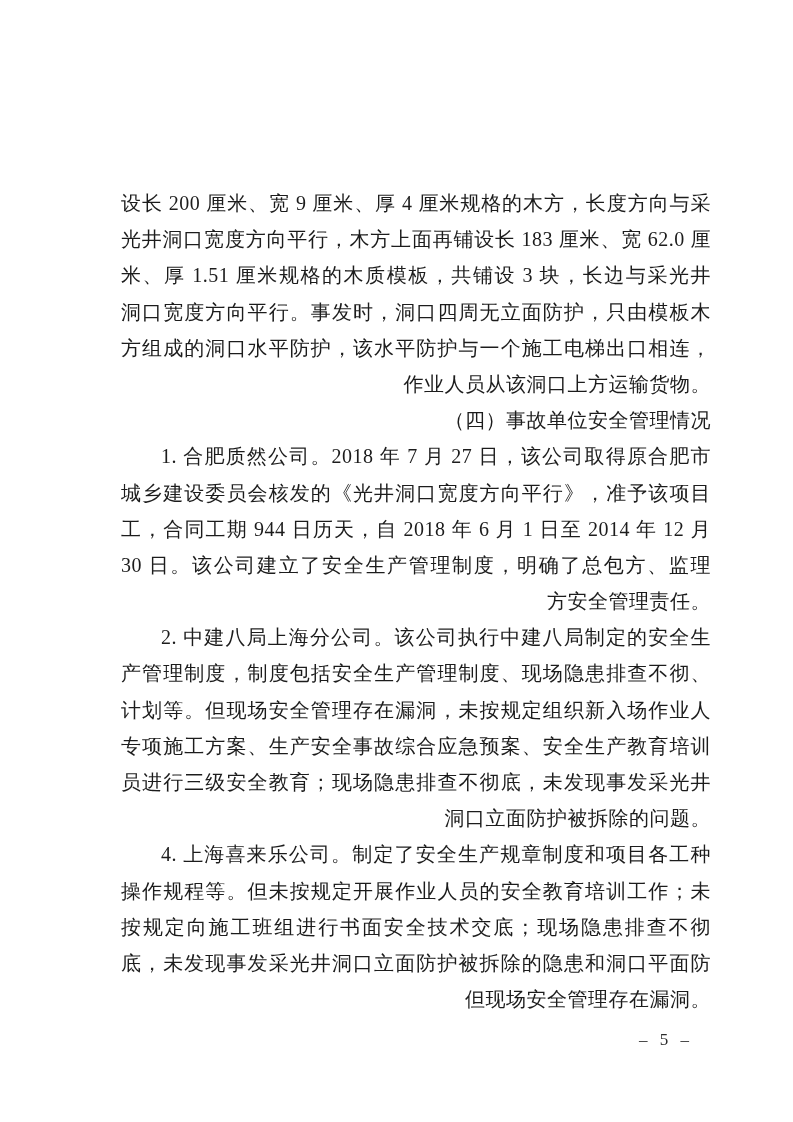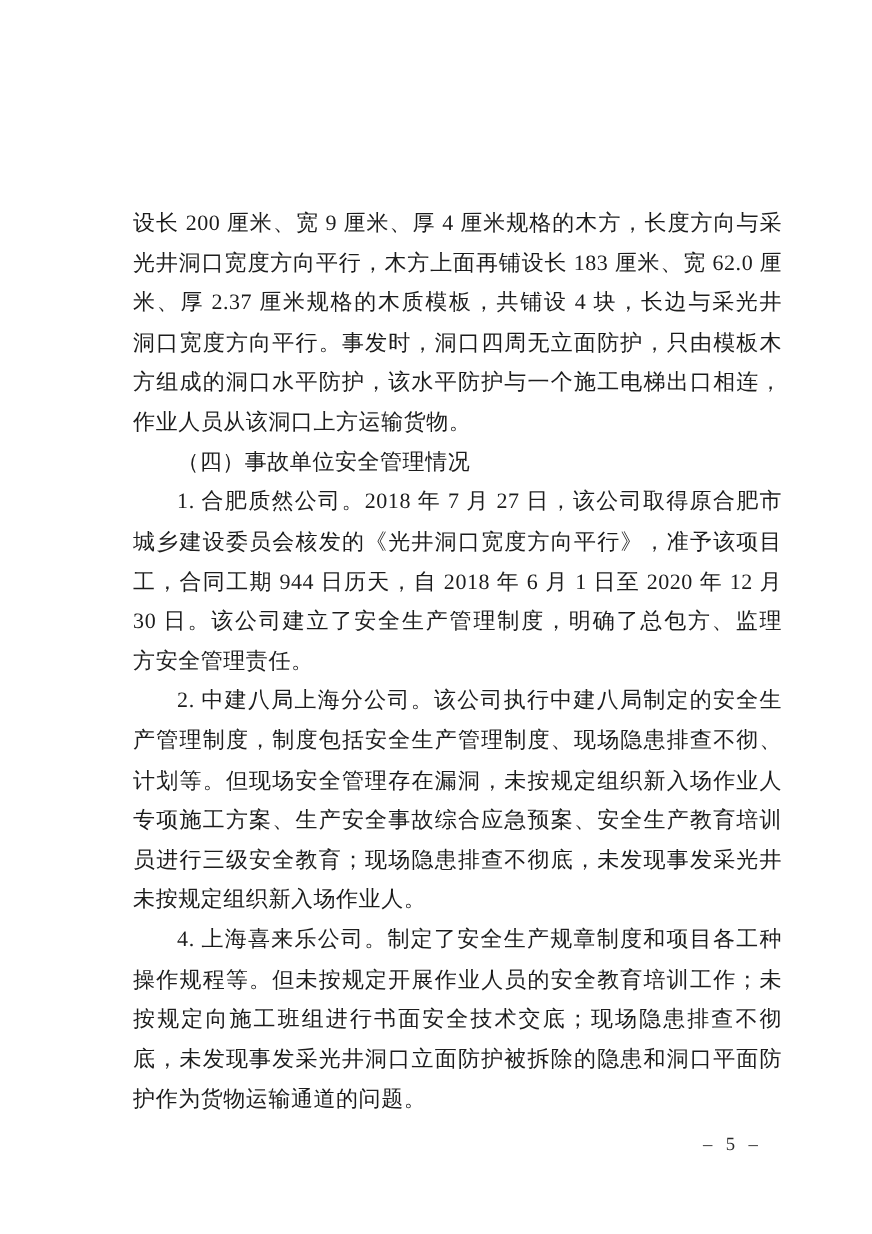--- a/index.html
+++ b/index.html
@@ -21,21 +21,21 @@
     left: 121px;
     top: 145px;
     width: 590px;
     margin-top: 40px;
   }
   .ln {
     font-size: 20px;
     line-height: 36.2px;
     height: 36.2px;
     white-space: nowrap;
-    text-align: left;
+    text-align: right;
     letter-spacing: 0.5px;
   }
   .ln.j {
     white-space: normal;
     text-align: justify;
     text-align-last: justify;
     text-justify: inter-character;
     overflow: hidden;
   }
   .ln.ind {
@@ -52,36 +52,36 @@
     color: #2a2a2a;
   }
 </style>
 </head>
 <body>
 
 <div class="page">
   <div class="content">
     <div class="ln j">设长 200 厘米、宽 9 厘米、厚 4 厘米规格的木方，长度方向与采</div>
     <div class="ln j">光井洞口宽度方向平行，木方上面再铺设长 183 厘米、宽 62.0 厘</div>
-    <div class="ln j">米、厚 2.37 厘米规格的木质模板，共铺设 4 块，长边与采光井</div>
+    <div class="ln j">米、厚 1.51 厘米规格的木质模板，共铺设 3 块，长边与采光井</div>
     <div class="ln j">洞口宽度方向平行。事发时，洞口四周无立面防护，只由模板木</div>
     <div class="ln j">方组成的洞口水平防护，该水平防护与一个施工电梯出口相连，</div>
     <div class="ln">作业人员从该洞口上方运输货物。</div>
     <div class="ln ind">（四）事故单位安全管理情况</div>
     <div class="ln ind j">1. 合肥质然公司。2018 年 7 月 27 日，该公司取得原合肥市</div>
     <div class="ln j">城乡建设委员会核发的《光井洞口宽度方向平行》，准予该项目施</div>
-    <div class="ln j">工，合同工期 944 日历天，自 2018 年 6 月 1 日至 2020 年 12 月</div>
+    <div class="ln j">工，合同工期 944 日历天，自 2018 年 6 月 1 日至 2014 年 12 月</div>
     <div class="ln j">30 日。该公司建立了安全生产管理制度，明确了总包方、监理</div>
     <div class="ln">方安全管理责任。</div>
     <div class="ln ind j">2. 中建八局上海分公司。该公司执行中建八局制定的安全生</div>
     <div class="ln j">产管理制度，制度包括安全生产管理制度、现场隐患排查不彻、</div>
     <div class="ln j">计划等。但现场安全管理存在漏洞，未按规定组织新入场作业人</div>
     <div class="ln j">专项施工方案、生产安全事故综合应急预案、安全生产教育培训</div>
     <div class="ln j">员进行三级安全教育；现场隐患排查不彻底，未发现事发采光井</div>
-    <div class="ln">未按规定组织新入场作业人。</div>
+    <div class="ln">洞口立面防护被拆除的问题。</div>
     <div class="ln ind j">4. 上海喜来乐公司。制定了安全生产规章制度和项目各工种</div>
     <div class="ln j">操作规程等。但未按规定开展作业人员的安全教育培训工作；未</div>
     <div class="ln j">按规定向施工班组进行书面安全技术交底；现场隐患排查不彻</div>
     <div class="ln j">底，未发现事发采光井洞口立面防护被拆除的隐患和洞口平面防</div>
-    <div class="ln">护作为货物运输通道的问题。</div>
+    <div class="ln">但现场安全管理存在漏洞。</div>
   </div>
   <div class="pagenum">– 5 –</div>
 </div>
 
 </body></html>

